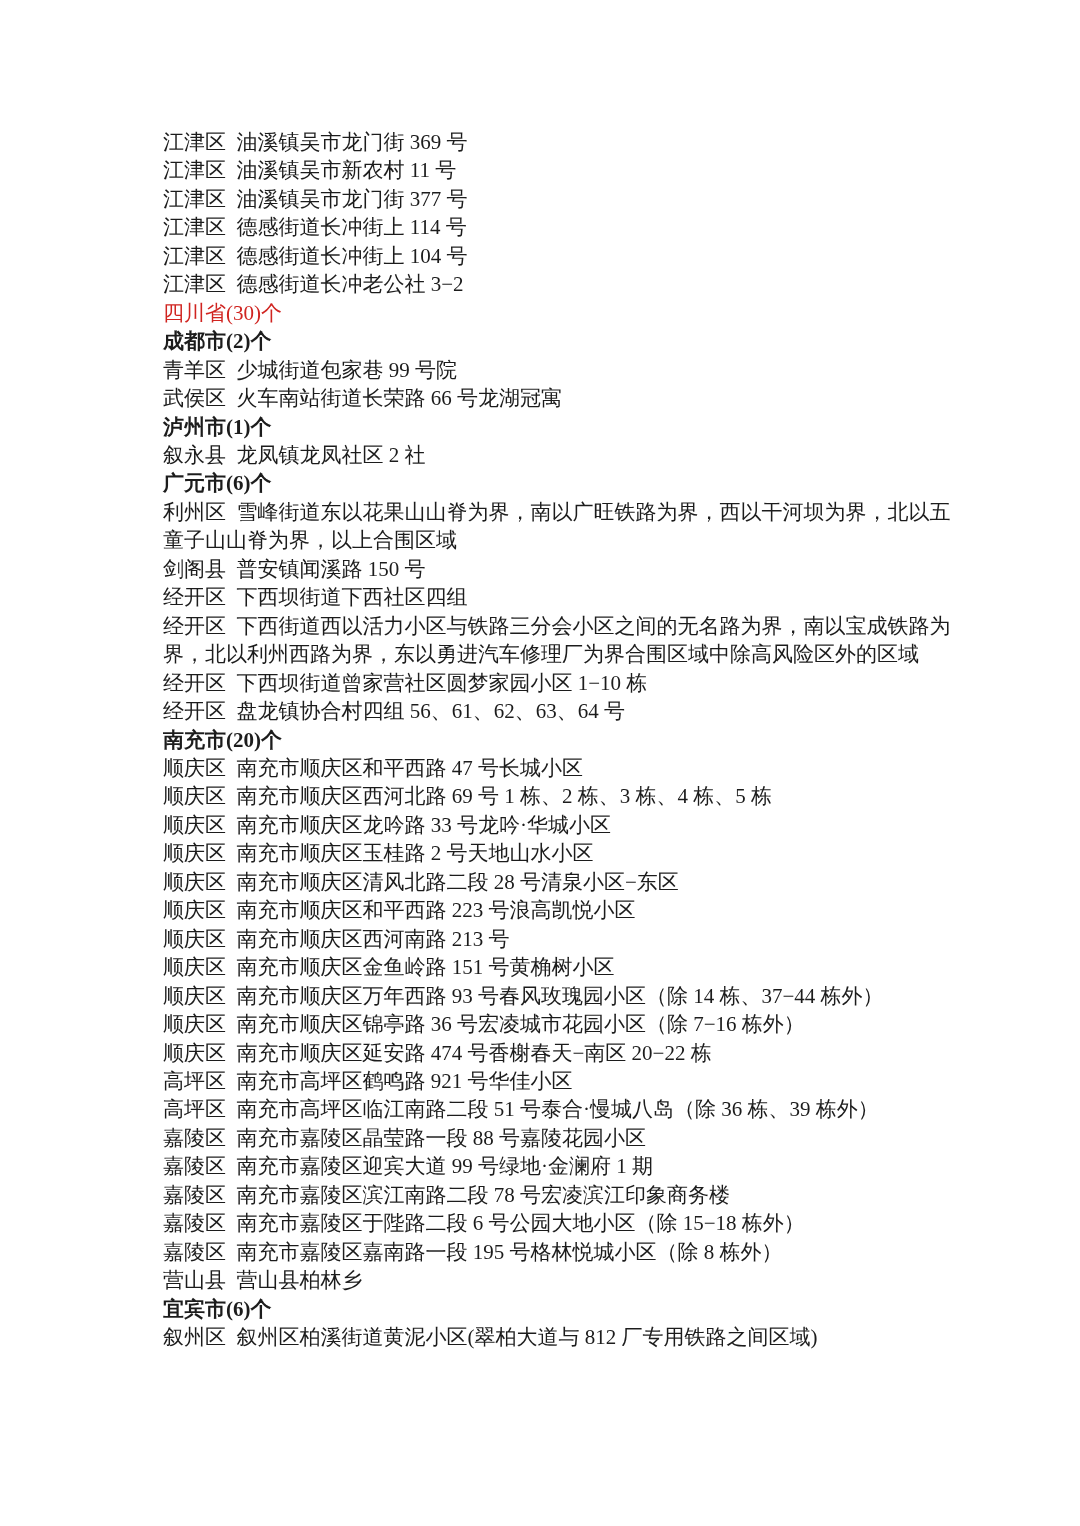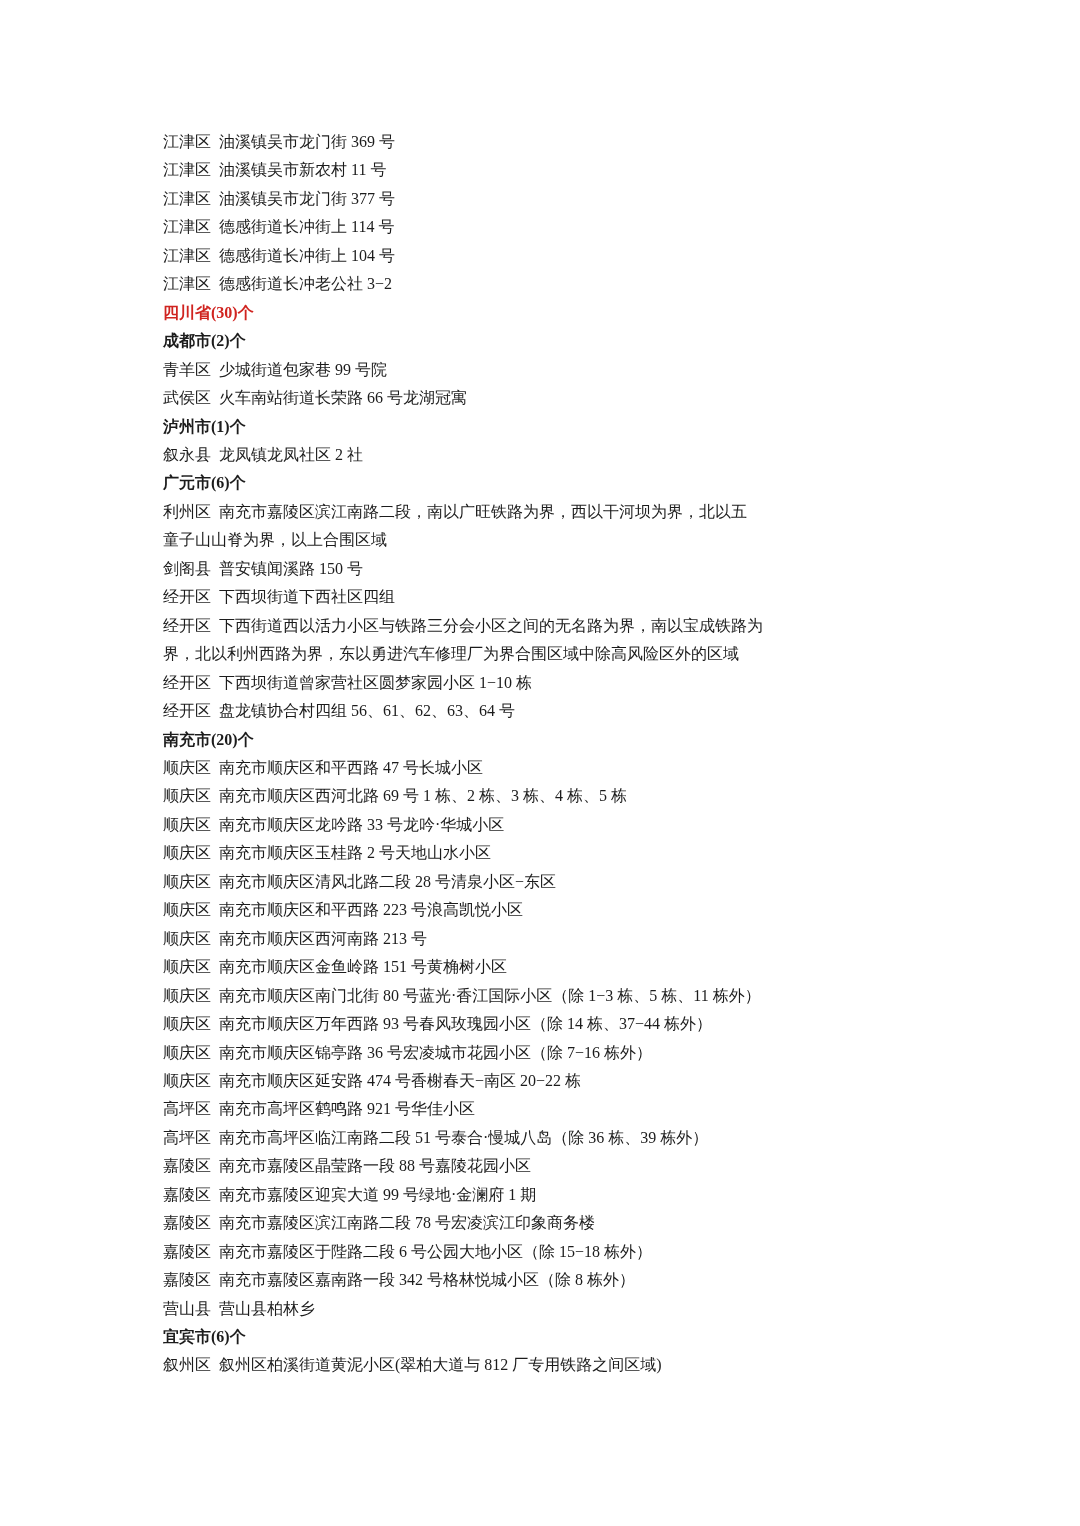--- a/index.html
+++ b/index.html
@@ -22,74 +22,73 @@
   }
   .doc {
     position: absolute;
     left: 163px;
     top: 128px;
     width: 790px;
   }
   p.line {
     margin: 0;
     padding: 0;
-    font-size: 16px;
+    font-size: 21px;
     line-height: 28.45px;
     color: var(--ink);
     white-space: pre; 
   }
   p.line.city {
     font-weight: bold;
   }
   p.line.province {
-    font-weight: bold;
+    font-weight: normal;
     color: var(--red);
   }
 </style>
 </head>
 <body>
 
 <div class="doc" id="doc">
     <p class="line item">江津区  油溪镇吴市龙门街 369 号</p>
     <p class="line item">江津区  油溪镇吴市新农村 11 号</p>
     <p class="line item">江津区  油溪镇吴市龙门街 377 号</p>
     <p class="line item">江津区  德感街道长冲街上 114 号</p>
     <p class="line item">江津区  德感街道长冲街上 104 号</p>
     <p class="line item">江津区  德感街道长冲老公社 3−2</p>
     <p class="line province">四川省(30)个</p>
     <p class="line city">成都市(2)个</p>
     <p class="line item">青羊区  少城街道包家巷 99 号院</p>
     <p class="line item">武侯区  火车南站街道长荣路 66 号龙湖冠寓</p>
     <p class="line city">泸州市(1)个</p>
     <p class="line item">叙永县  龙凤镇龙凤社区 2 社</p>
     <p class="line city">广元市(6)个</p>
-    <p class="line item">利州区  南充市嘉陵区滨江南路二段，南以广旺铁路为界，西以干河坝为界，北以五
+    <p class="line item">利州区  雪峰街道东以花果山山脊为界，南以广旺铁路为界，西以干河坝为界，北以五
 童子山山脊为界，以上合围区域</p>
     <p class="line item">剑阁县  普安镇闻溪路 150 号</p>
     <p class="line item">经开区  下西坝街道下西社区四组</p>
     <p class="line item">经开区  下西街道西以活力小区与铁路三分会小区之间的无名路为界，南以宝成铁路为
 界，北以利州西路为界，东以勇进汽车修理厂为界合围区域中除高风险区外的区域</p>
     <p class="line item">经开区  下西坝街道曾家营社区圆梦家园小区 1−10 栋</p>
     <p class="line item">经开区  盘龙镇协合村四组 56、61、62、63、64 号</p>
     <p class="line city">南充市(20)个</p>
     <p class="line item">顺庆区  南充市顺庆区和平西路 47 号长城小区</p>
     <p class="line item">顺庆区  南充市顺庆区西河北路 69 号 1 栋、2 栋、3 栋、4 栋、5 栋</p>
     <p class="line item">顺庆区  南充市顺庆区龙吟路 33 号龙吟·华城小区</p>
     <p class="line item">顺庆区  南充市顺庆区玉桂路 2 号天地山水小区</p>
     <p class="line item">顺庆区  南充市顺庆区清风北路二段 28 号清泉小区−东区</p>
     <p class="line item">顺庆区  南充市顺庆区和平西路 223 号浪高凯悦小区</p>
     <p class="line item">顺庆区  南充市顺庆区西河南路 213 号</p>
     <p class="line item">顺庆区  南充市顺庆区金鱼岭路 151 号黄桷树小区</p>
-    <p class="line item">顺庆区  南充市顺庆区南门北街 80 号蓝光·香江国际小区（除 1−3 栋、5 栋、11 栋外）</p>
     <p class="line item">顺庆区  南充市顺庆区万年西路 93 号春风玫瑰园小区（除 14 栋、37−44 栋外）</p>
     <p class="line item">顺庆区  南充市顺庆区锦亭路 36 号宏凌城市花园小区（除 7−16 栋外）</p>
     <p class="line item">顺庆区  南充市顺庆区延安路 474 号香榭春天−南区 20−22 栋</p>
     <p class="line item">高坪区  南充市高坪区鹤鸣路 921 号华佳小区</p>
     <p class="line item">高坪区  南充市高坪区临江南路二段 51 号泰合·慢城八岛（除 36 栋、39 栋外）</p>
     <p class="line item">嘉陵区  南充市嘉陵区晶莹路一段 88 号嘉陵花园小区</p>
     <p class="line item">嘉陵区  南充市嘉陵区迎宾大道 99 号绿地·金澜府 1 期</p>
     <p class="line item">嘉陵区  南充市嘉陵区滨江南路二段 78 号宏凌滨江印象商务楼</p>
     <p class="line item">嘉陵区  南充市嘉陵区于陛路二段 6 号公园大地小区（除 15−18 栋外）</p>
-    <p class="line item">嘉陵区  南充市嘉陵区嘉南路一段 342 号格林悦城小区（除 8 栋外）</p>
+    <p class="line item">嘉陵区  南充市嘉陵区嘉南路一段 195 号格林悦城小区（除 8 栋外）</p>
     <p class="line item">营山县  营山县柏林乡</p>
     <p class="line city">宜宾市(6)个</p>
     <p class="line item">叙州区  叙州区柏溪街道黄泥小区(翠柏大道与 812 厂专用铁路之间区域)</p>
   </div>
 
 </body></html>

